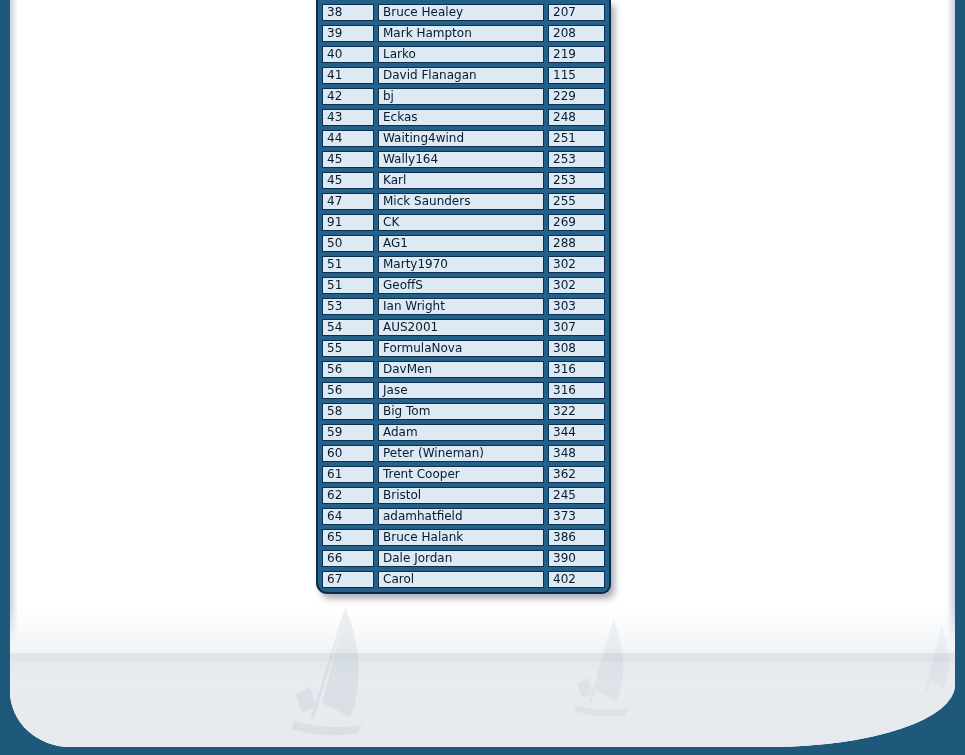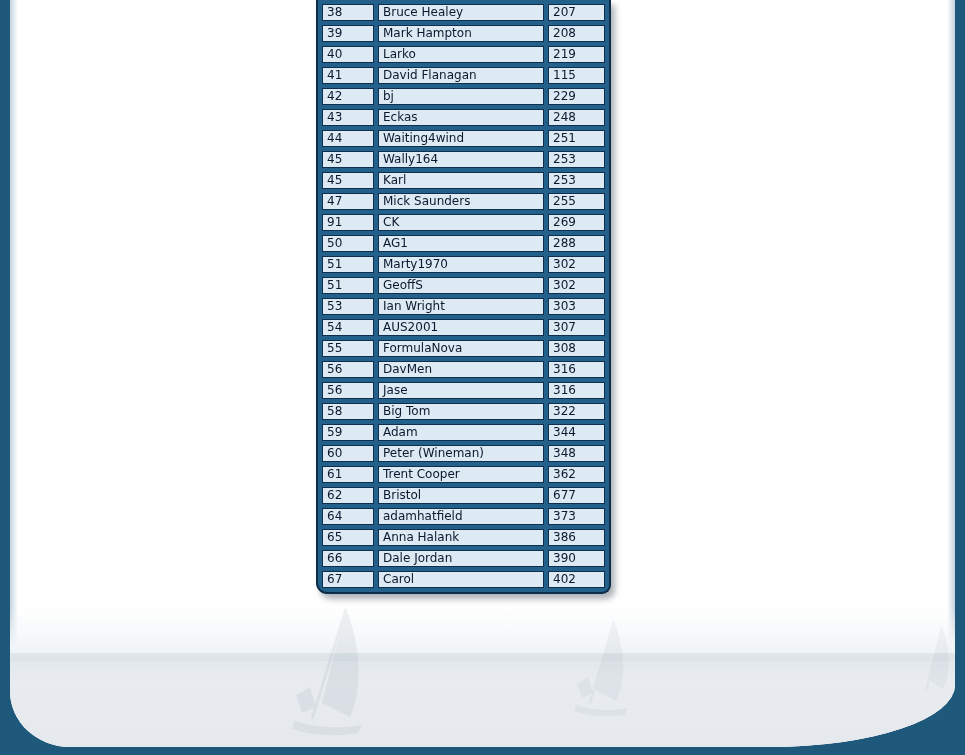--- a/index.html
+++ b/index.html
@@ -209,30 +209,30 @@
             <td>348</td>
           </tr>
           <tr>
             <td>61</td>
             <td>Trent Cooper</td>
             <td>362</td>
           </tr>
           <tr>
             <td>62</td>
             <td>Bristol</td>
-            <td>677</td>
+            <td>245</td>
           </tr>
           <tr>
             <td>64</td>
             <td>adamhatfield</td>
             <td>373</td>
           </tr>
           <tr>
             <td>65</td>
-            <td>Anna Halank</td>
+            <td>Bruce Halank</td>
             <td>386</td>
           </tr>
           <tr>
             <td>66</td>
             <td>Dale Jordan</td>
             <td>390</td>
           </tr>
           <tr>
             <td>67</td>
             <td>Carol</td>

